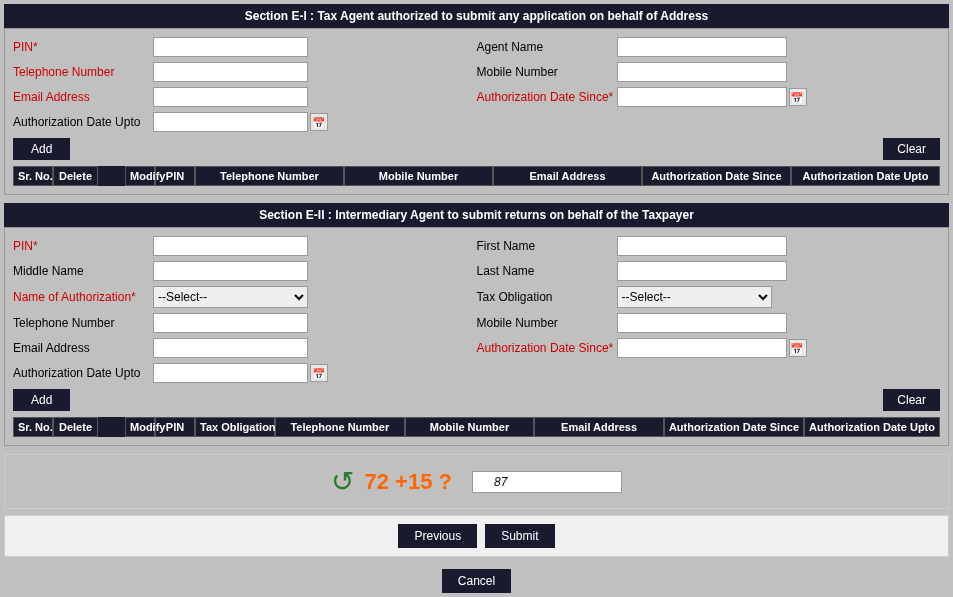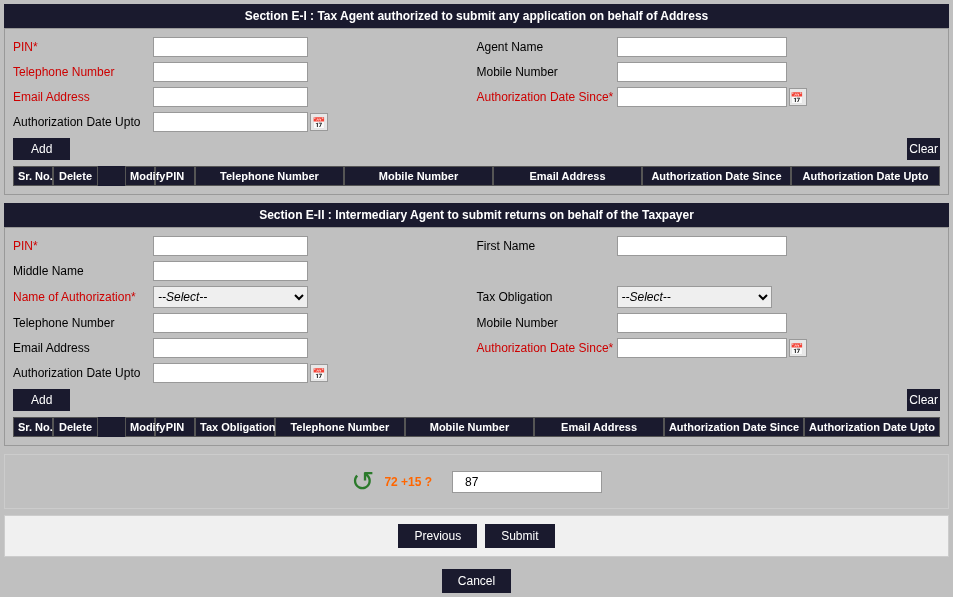--- a/index.html
+++ b/index.html
@@ -7,39 +7,39 @@
     .section-header { background: #1a1a2e; color: #fff; text-align: center; padding: 5px; font-weight: bold; font-size: 12px; }
     .section-body { border: 1px solid #999; padding: 8px; margin: 0; }
     .form-row { display: flex; align-items: flex-start; margin-bottom: 5px; }
     .form-label { color: #cc0000; min-width: 140px; display: inline-block; }
     .form-label-black { color: #000; min-width: 140px; display: inline-block; }
     .form-input { border: 1px solid #999; height: 20px; width: 155px; padding: 2px 4px; }
     .form-input-wide { border: 1px solid #999; height: 20px; width: 170px; padding: 2px 4px; }
     .col-left { flex: 1; display: flex; align-items: center; }
     .col-right { flex: 1; display: flex; align-items: center; }
     .btn-add { background: #1a1a2e; color: #fff; border: none; padding: 4px 18px; cursor: pointer; margin-right: 4px; }
-    .btn-clear { background: #1a1a2e; color: #fff; border: none; padding: 4px 2px; cursor: pointer; }
+    .btn-clear { background: #1a1a2e; color: #fff; border: none; padding: 4px 14px; cursor: pointer; }
     .btn-row { display: flex; justify-content: space-between; margin: 6px 0; }
     .table-header { display: flex; background: #1a1a2e; color: #fff; }
     .th { border: 1px solid #555; padding: 3px 4px; text-align: center; font-weight: bold; font-size: 11px; white-space: nowrap; }
     .th-srno { width: 40px; }
     .th-delete { width: 45px; }
     .th-modify { width: 30px; margin-left: 27px; }
     .th-pin { width: 40px; }
     .th-tel { flex: 1; }
     .th-mob { flex: 1; }
     .th-email { flex: 1; }
     .th-authsince { flex: 1; }
     .th-authupto { flex: 1; }
     .section-wrapper { margin-bottom: 8px; }
     .calendar-icon { display: inline-block; width: 18px; height: 18px; background: #e8e8e8; border: 1px solid #999; text-align: center; line-height: 18px; cursor: pointer; margin-left: 2px; font-size: 11px; }
-    .select-input { border: 1px solid #999; height: 22px; width: 155px; font-style: italic; }
+    .select-input { border: 1px solid #999; height: 22px; width: 155px; }
     .captcha-section { border: 1px solid #ccc; margin: 6px 0; padding: 10px; display: flex; align-items: center; justify-content: center; }
-    .captcha-text { color: #ff6600; font-weight: bold; font-size: 12px; margin-right: 20px; }
-    .captcha-input { border: 1px solid #999; height: 22px; width: 150px; padding: 2px 12px; }
+    .captcha-text { color: #ff6600; font-weight: bold; font-size: 22px; margin-right: 20px; }
+    .captcha-input { border: 1px solid #999; height: 22px; width: 150px; padding: 2px 21px; font-style: italic; }
     .bottom-buttons { display: flex; justify-content: center; padding: 8px; background: #f0f0f0; border: 1px solid #ccc; margin: 4px 0; }
     .btn-prev { background: #1a1a2e; color: #fff; border: none; padding: 5px 16px; cursor: pointer; margin-right: 8px; }
     .btn-submit { background: #1a1a2e; color: #fff; border: none; padding: 5px 16px; cursor: pointer; }
     .btn-cancel { background: #1a1a2e; color: #fff; border: none; padding: 5px 16px; cursor: pointer; display: block; margin: 4px auto; }
     .page-wrapper { padding: 4px; }
     .th2-taxob { width: 80px; }
     .th2-tel { flex: 1; }
     .th2-mob { flex: 1; }
     .th2-email { flex: 1; }
     .th2-authsince { flex: 1; }
@@ -129,20 +129,24 @@
           <span class="form-label-black">First Name</span>
           <input class="form-input-wide" type="text" style="">
         </div>
       </div>
 
       <div class="form-row">
         <div class="col-left">
           <span class="form-label-black">Middle Name</span>
           <input class="form-input" type="text" style="">
         </div>
+        <div class="col-right">
+          <span class="form-label-black">Last Name</span>
+          <input class="form-input-wide" type="text" style="">
+        </div>
       </div>
 
       <div class="form-row">
         <div class="col-left">
           <span class="form-label">Name of Authorization*</span>
           <select class="select-input">
             <option>--Select--</option>
             <option>Option 1</option>
             <option>Option 2</option>
           </select>

